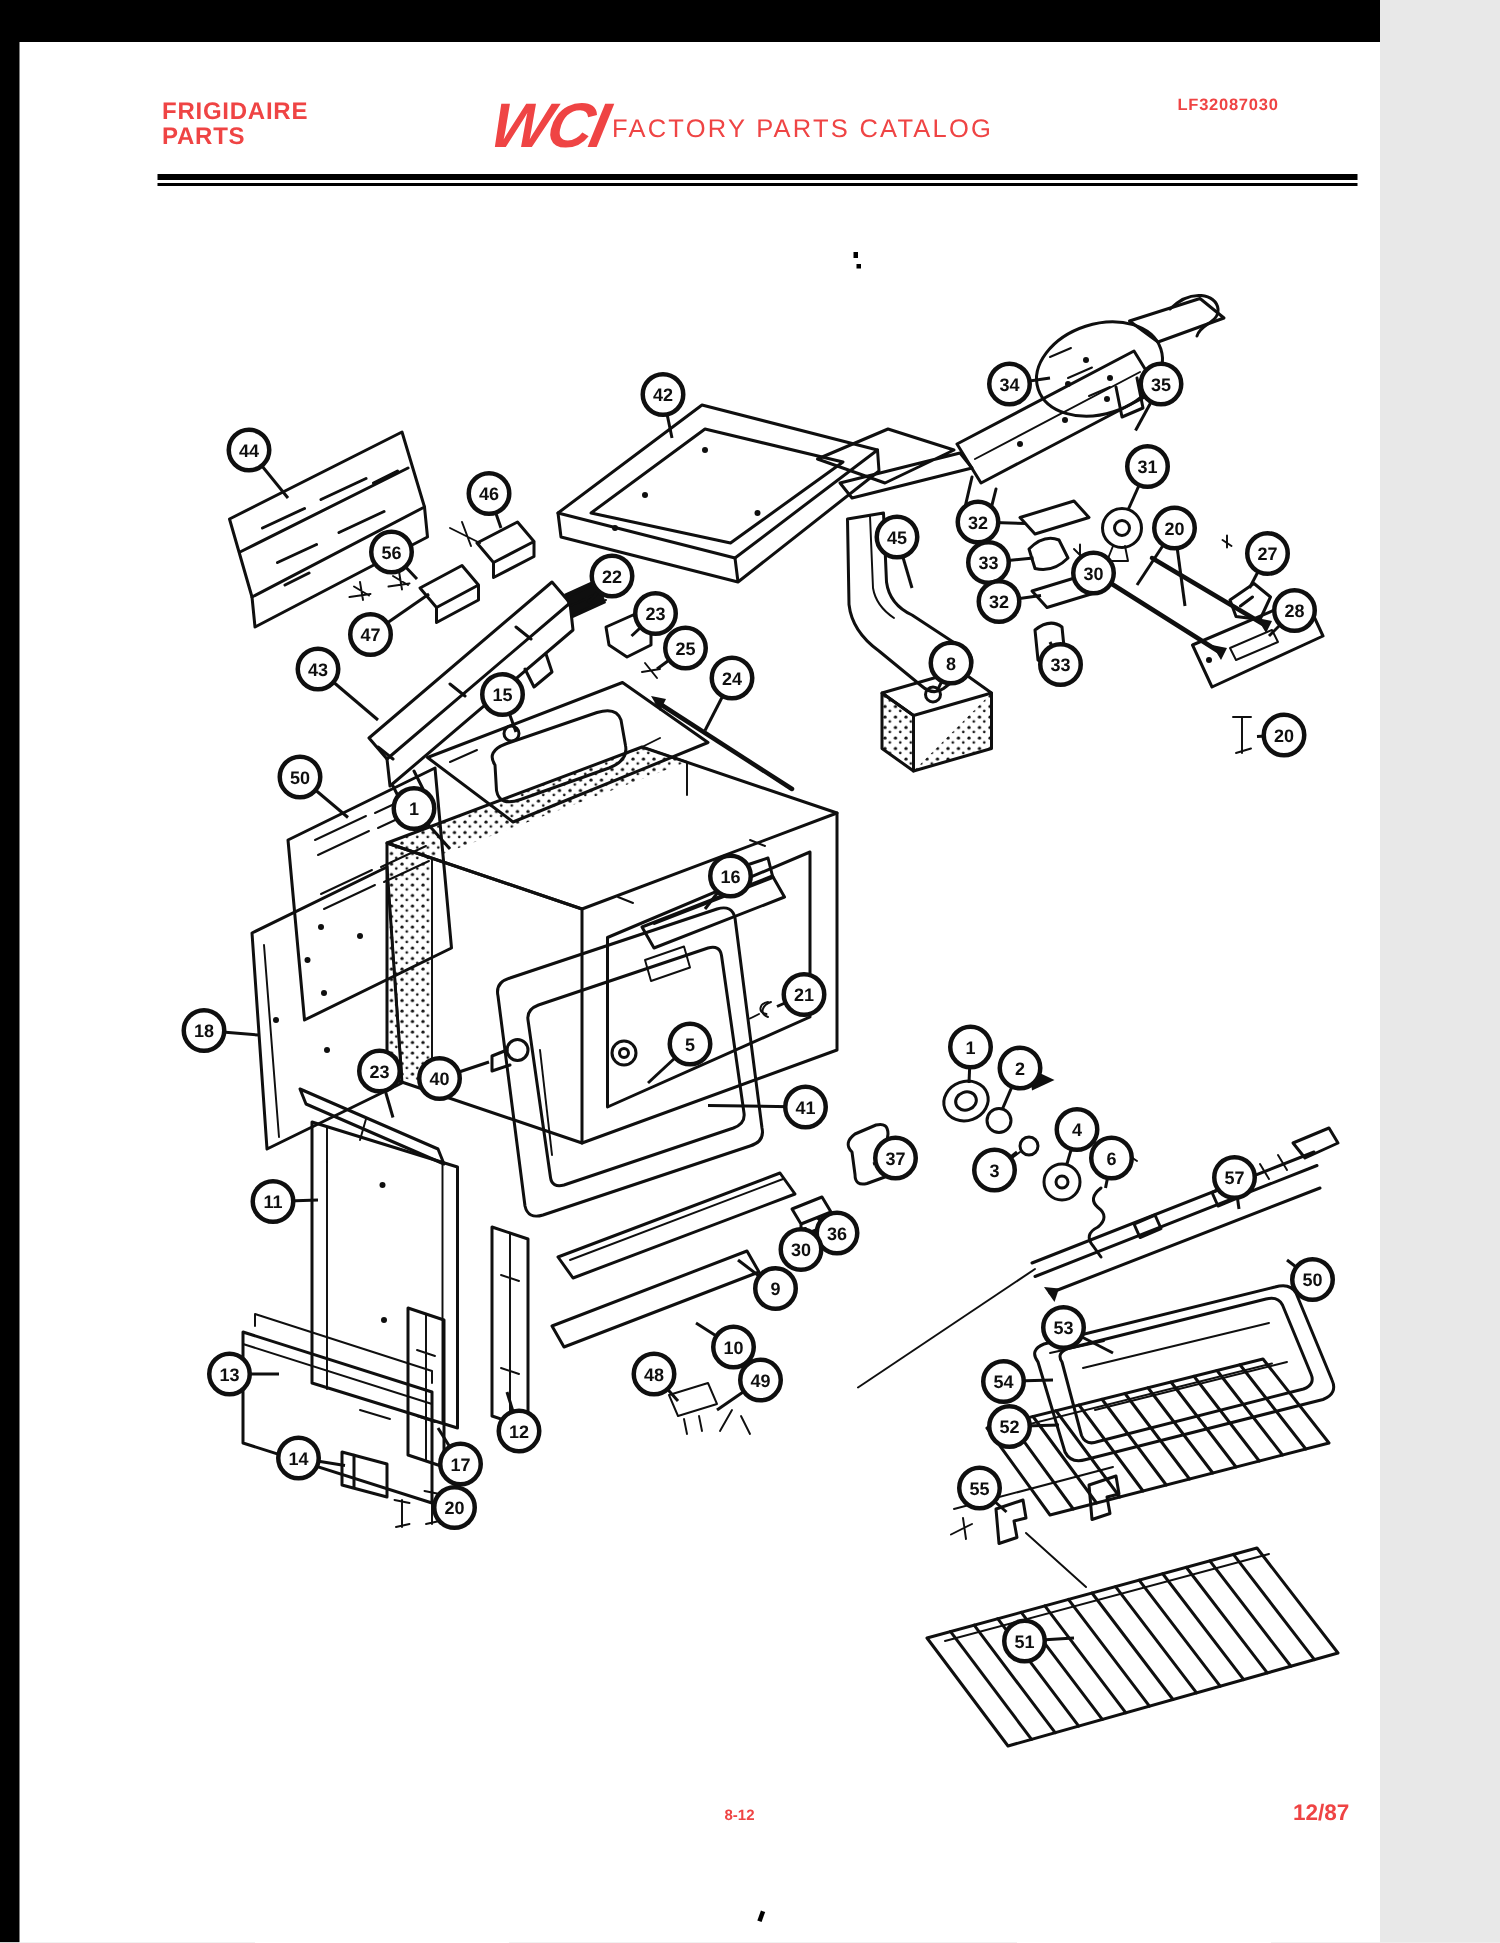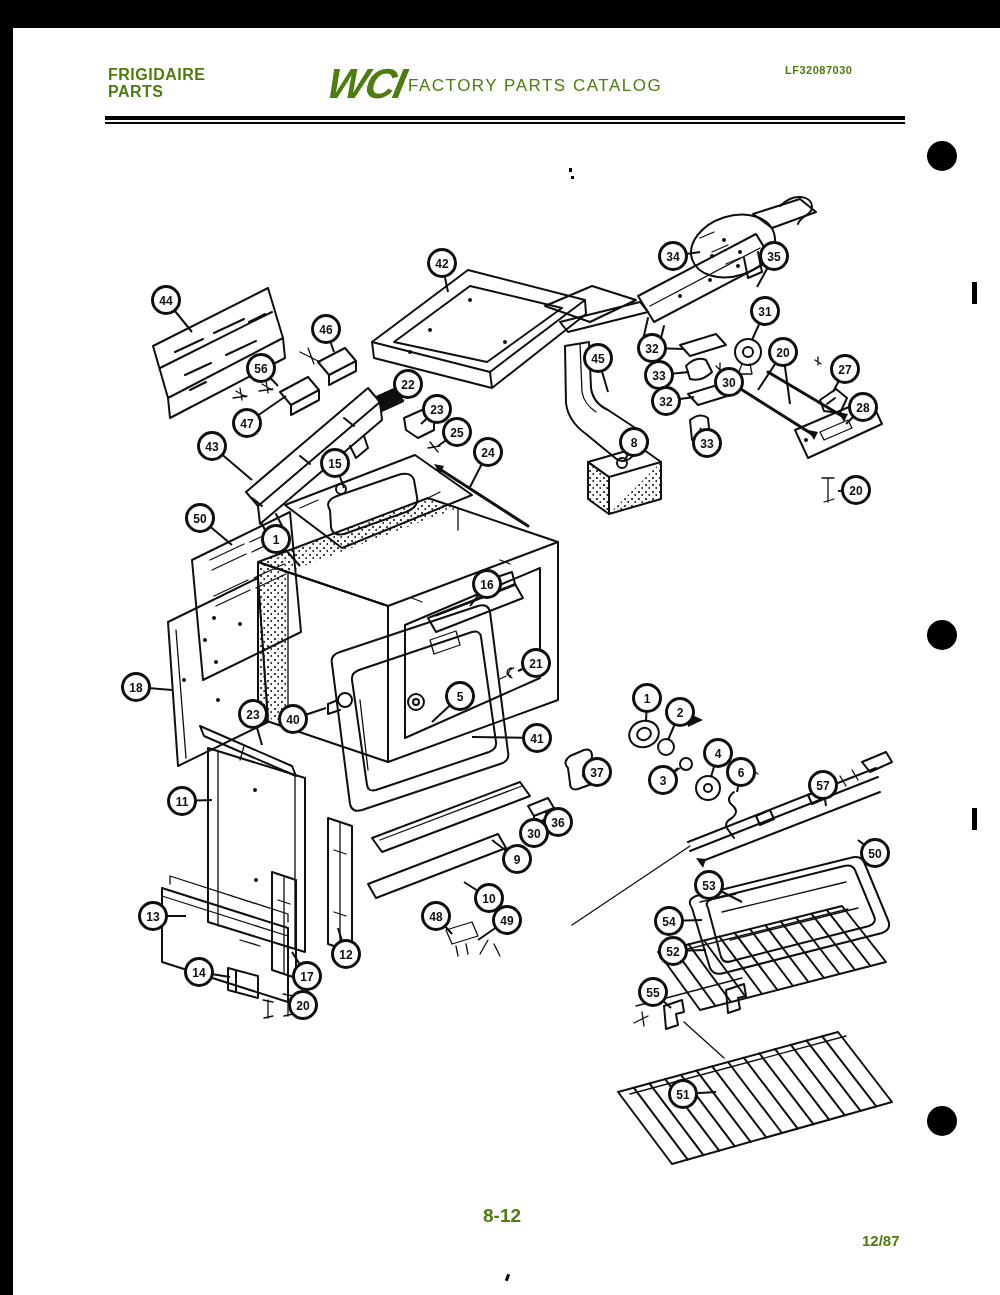--- a/index.html
+++ b/index.html
@@ -1,35 +1,35 @@
 <!DOCTYPE html>
 <html><head>
 <meta charset="utf-8">
 <style>
   html,body{margin:0;padding:0;background:#e8e8e8;}
-  .page{position:relative;width:1000px;height:1295px;background:#ffffff;overflow:hidden;
-        font-family:"Liberation Sans",sans-serif;color:#4d7c0f;}
+  .page{position:relative;width:920px;height:1295px;background:#ffffff;overflow:hidden;
+        font-family:"Liberation Sans",sans-serif;color:#ef4444;}
   
   .edge-top{position:absolute;left:0;top:0;width:1000px;height:28px;background:#000;}
   .edge-left{position:absolute;left:0;top:0;width:13px;height:1295px;background:#000;}
   .edge-notch{position:absolute;left:0;top:693px;width:9px;height:42px;background:#000;}
   .hole{position:absolute;width:30px;height:30px;border-radius:50%;background:#000;}
   .tick{position:absolute;width:5px;height:22px;background:#000;}
   .speck{position:absolute;background:#000;}
   
   .brand{position:absolute;left:108px;top:66px;font-size:16px;line-height:17px;font-weight:bold;letter-spacing:.5px;}
   .logo{position:absolute;left:328px;top:60px;font-size:42px;font-weight:900;font-style:italic;
         transform:skewX(-12deg);letter-spacing:-2px;}
   .cat-title{position:absolute;left:408px;top:76px;font-size:17px;font-weight:400;letter-spacing:1.5px;}
   .docnum{position:absolute;left:785px;top:64px;font-size:11px;font-weight:bold;letter-spacing:.5px;}
   .rule1{position:absolute;left:105px;top:116px;width:800px;height:4px;background:#000;}
   .rule2{position:absolute;left:105px;top:122px;width:800px;height:2px;background:#000;}
   
-  .pagenum{position:absolute;left:483px;top:1205px;font-size:19px;font-weight:bold;}
-  .revdate{position:absolute;left:862px;top:1232px;font-size:15px;font-weight:bold;}
+  .pagenum{position:absolute;left:483px;top:1205px;font-size:10px;font-weight:bold;}
+  .revdate{position:absolute;left:862px;top:1200px;font-size:15px;font-weight:bold;}
   svg.art{position:absolute;left:0;top:0;}
   svg.art *{vector-effect:none;}
   .ln{fill:none;stroke:#0f0f0f;stroke-width:2;stroke-linejoin:round;stroke-linecap:round;}
   .thin{stroke-width:1.3;}
   .fat{stroke-width:3;}
   .blk{fill:#0f0f0f;stroke:none;}
 </style>
 </head>
 <body>
 

